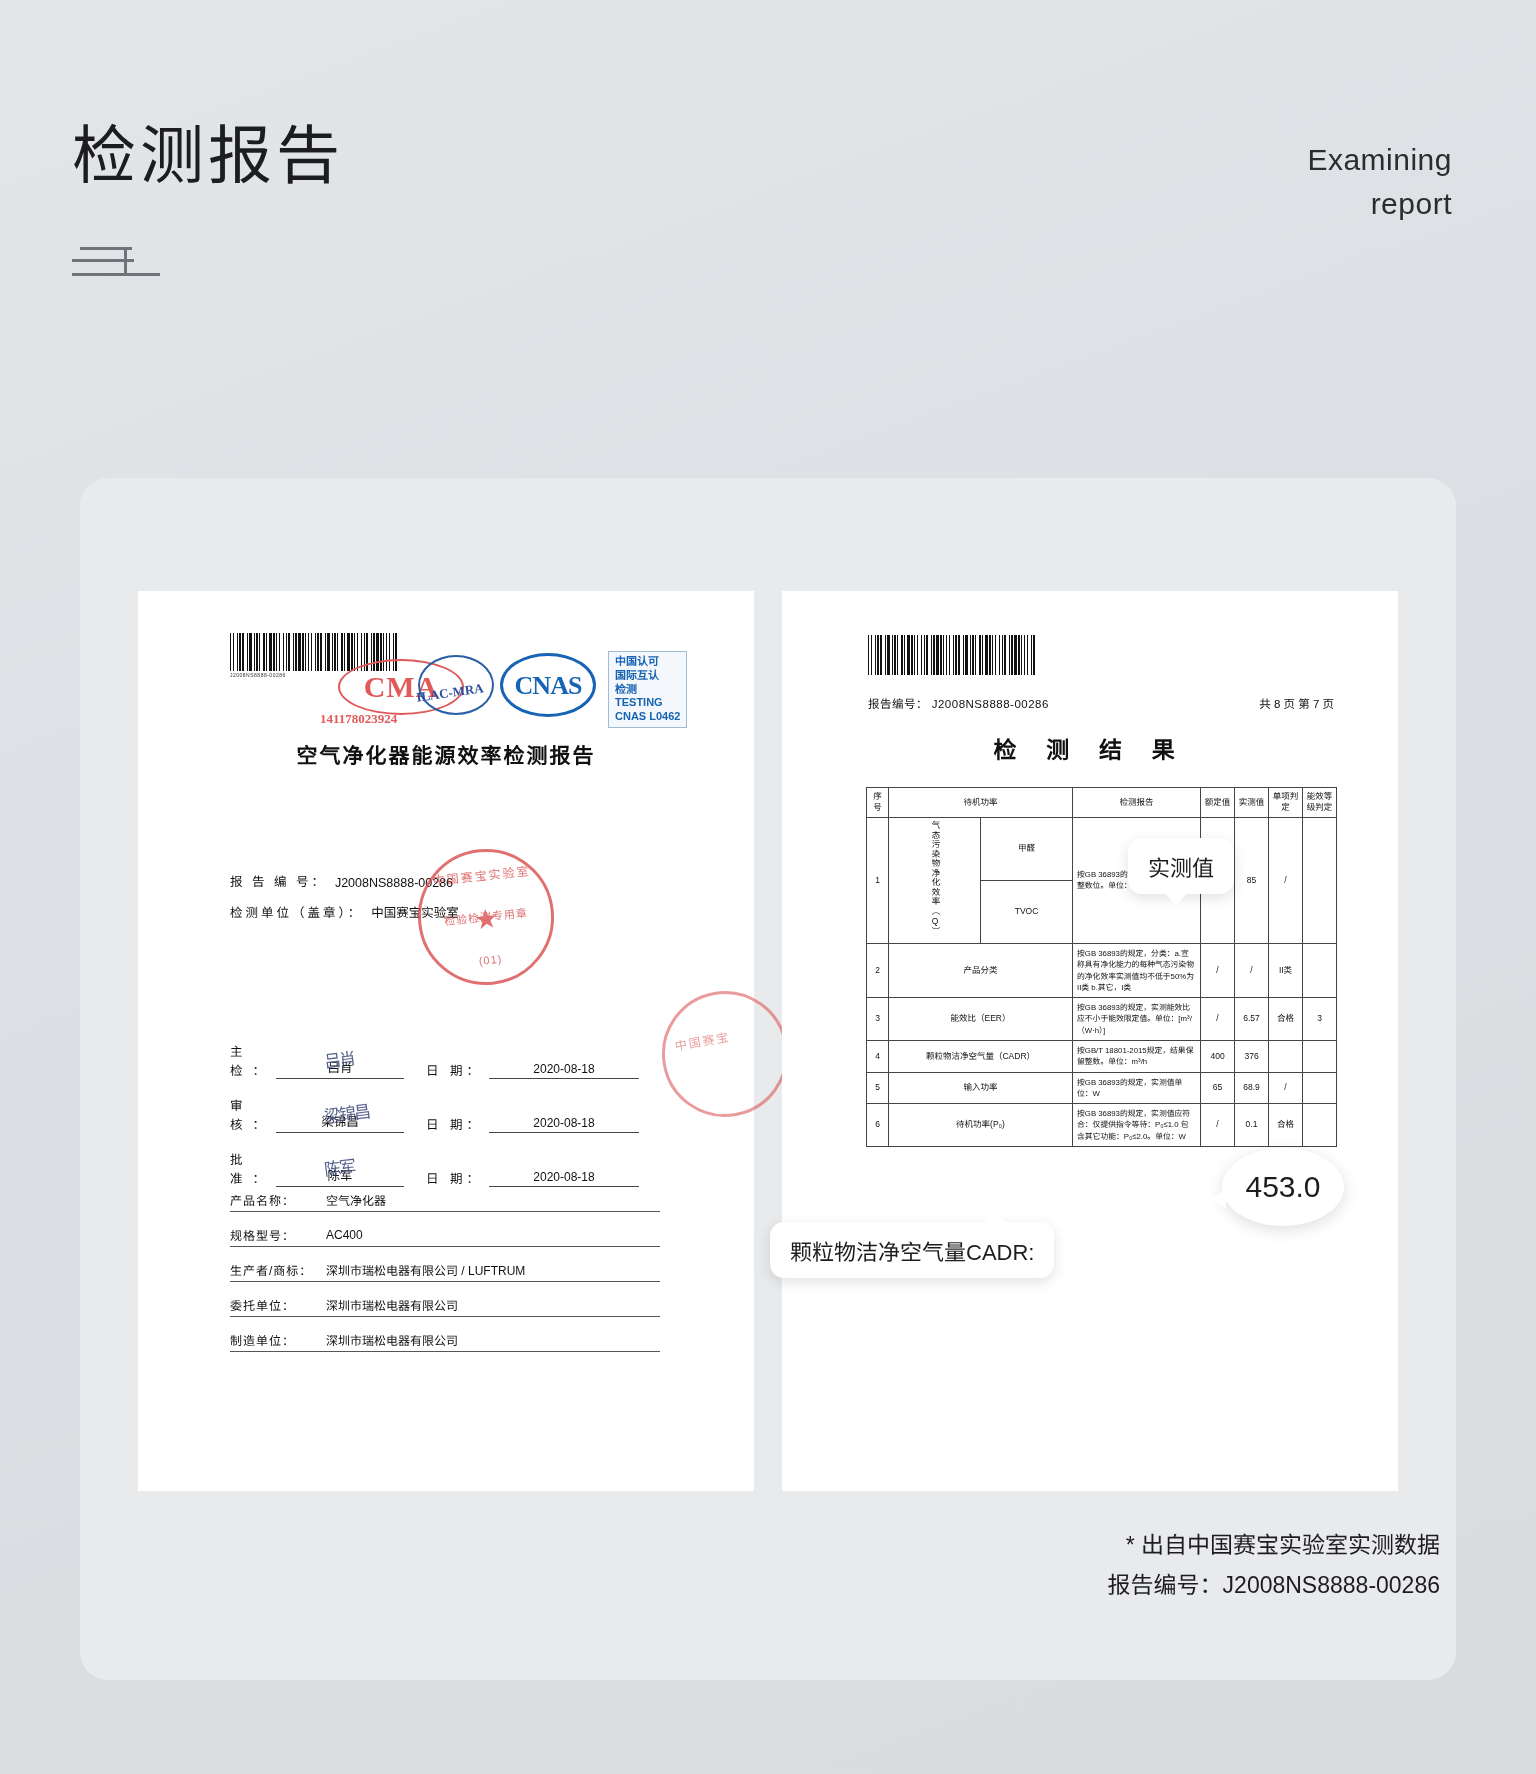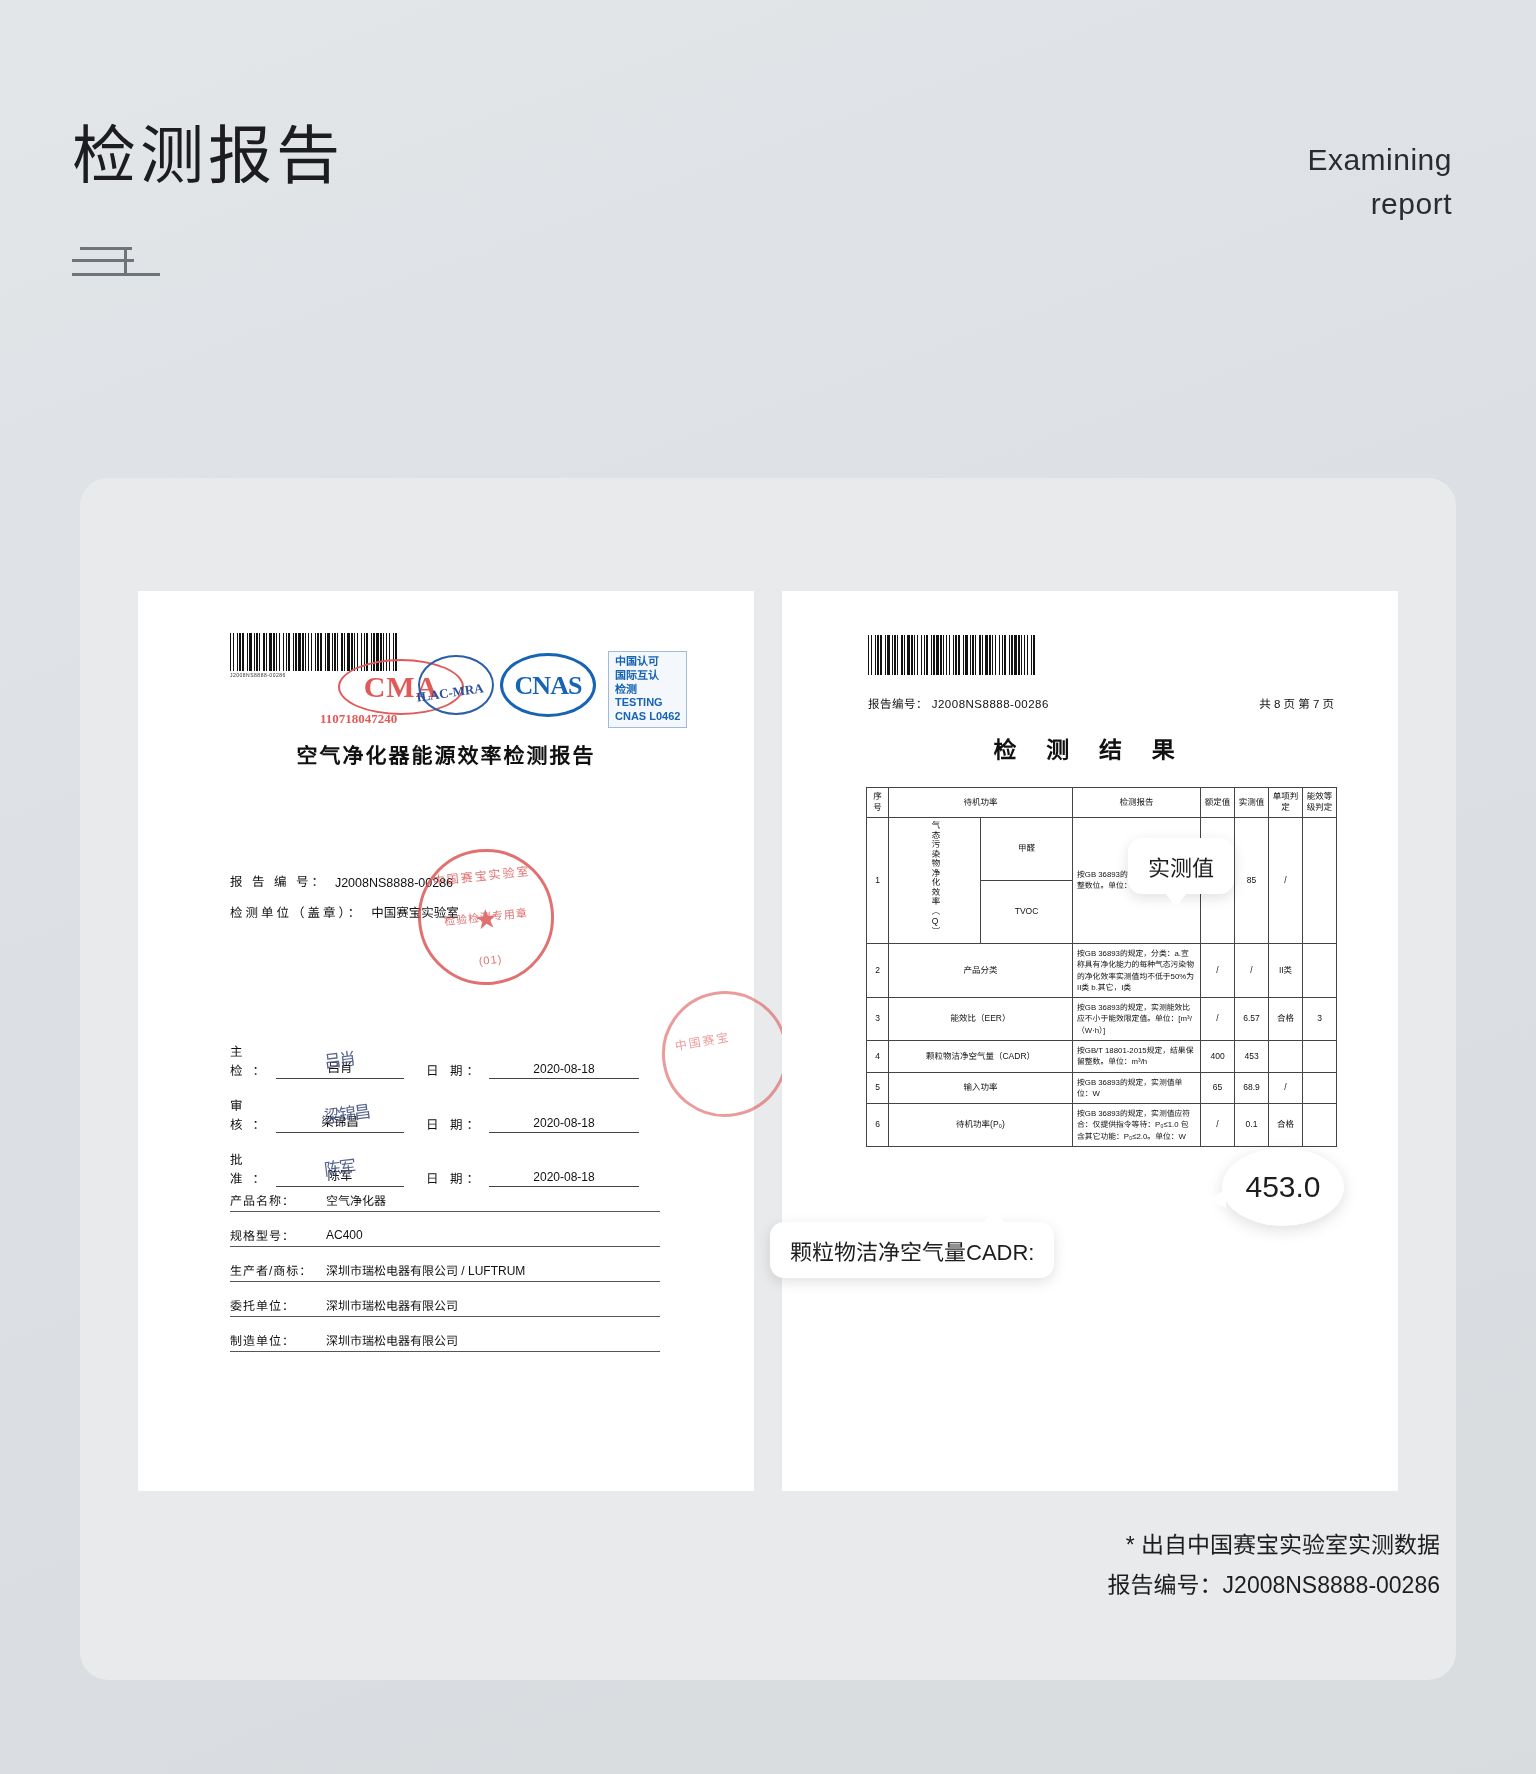--- a/index.html
+++ b/index.html
@@ -476,21 +476,21 @@
             <span style="width: 3px; height: 38px; background: transparent;"></span>
             <span style="width: 1px; height: 38px; background: rgb(17, 17, 17);"></span>
             <span style="width: 1px; height: 38px; background: transparent;"></span>
             <span style="width: 2px; height: 38px; background: rgb(17, 17, 17);"></span>
           </div>
         <div class="barcode-caption">J2008NS8888-00286</div>
       </div>
 
       <div class="logos">
         <div class="cma">CMA</div>
-        <div class="cma-num">110718047240</div>
+        <div class="cma-num">141178023924</div>
 
         <div class="ilac">
           <div class="ilac-ring"></div>
           <div class="ilac-text">ILAC-MRA</div>
         </div>
 
         <div class="cnas">
           <div class="cnas-ellipse"></div>
           <div class="cnas-text">CNAS</div>
         </div>
@@ -759,21 +759,21 @@
             <td>6.57</td>
             <td>合格</td>
             <td>3</td>
           </tr>
 
           <tr>
             <td>4</td>
             <td colspan="2">颗粒物洁净空气量（CADR）</td>
             <td class="desc">按GB/T 18801-2015规定，结果保留整数。单位：m³/h</td>
             <td>400</td>
-            <td>453</td>
+            <td>376</td>
             <td></td>
             <td></td>
           </tr>
 
           <tr>
             <td>5</td>
             <td colspan="2">输入功率</td>
             <td class="desc">按GB 36893的规定，实测值单位：W</td>
             <td>65</td>
             <td>68.9</td>

